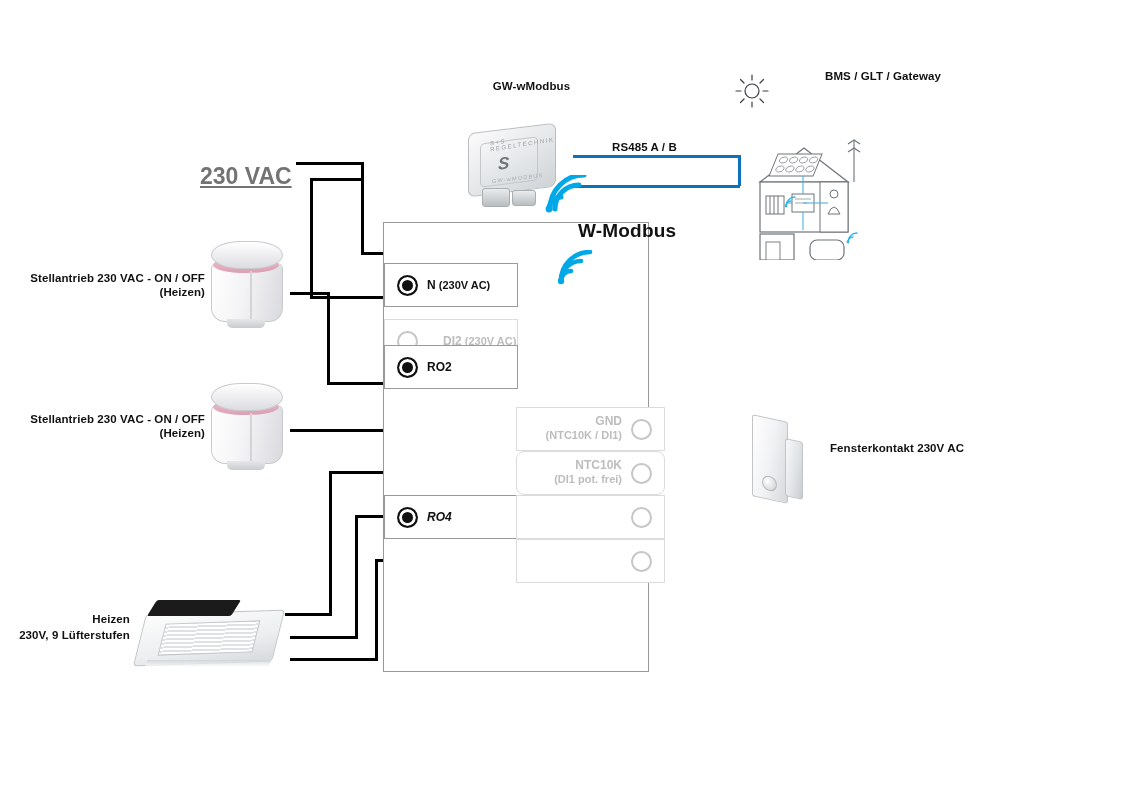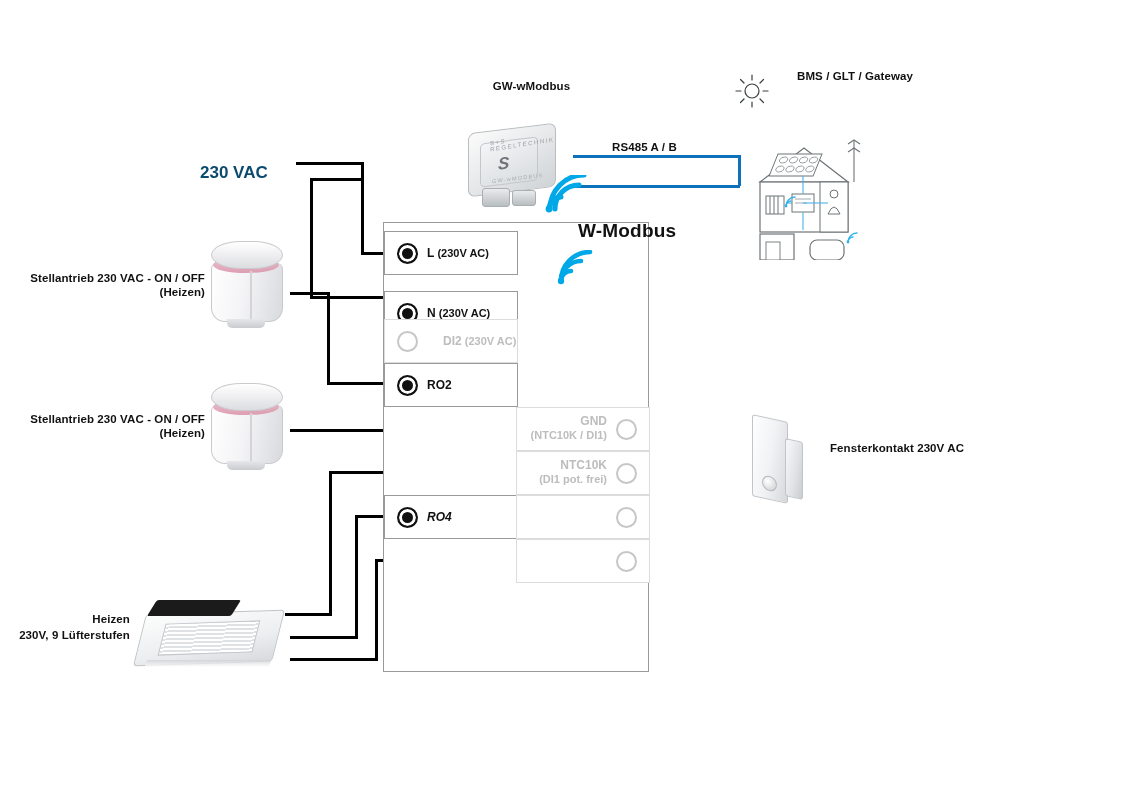--- a/index.html
+++ b/index.html
@@ -62,21 +62,21 @@
     border: 1.5px solid #9a9a9a;
     box-sizing: border-box;
     background: #ffffff;
     display: flex;
     align-items: center;
     padding-left: 12px;
     gap: 9px;
   }
   .term-row.rightcol {
     left: 132px;
-    width: 134px;
+    width: 149px;
     flex-direction: row-reverse;
     padding-left: 0;
     padding-right: 12px;
     text-align: right;
   }
   .dot {
     width: 21px;
     height: 21px;
     border-radius: 50%;
     border: 2.5px solid #111111;
@@ -298,23 +298,24 @@
     transform: skewY(12deg);
   }
 
   .title-wmodbus {
     font-size: 19px;
     font-weight: bold;
     letter-spacing: .2px;
     color: #111111;
   }
   .title-230 {
-    font-size: 17px;
+    font-size: 23px;
     font-weight: bold;
-    color: #0c4a6e;
+    color: #737373;
+    text-decoration: underline;
   }
   .cap-small {
     font-size: 10.5px;
     font-weight: normal;
     color: #111111;
   }
 </style>
 </head>
 <body>
 
@@ -345,49 +346,45 @@
   <div class="wire h abs" style="left:290px; top:658px; width:88px;"></div>
   <div class="wire v abs" style="left:375px; top:560px; height:100px;"></div>
   <div class="wire h abs" style="left:375px; top:559px; width:33px;"></div>
 
   <div class="rs485line" style="left:573px; top:155px; width:167px;"></div>
   <div class="rs485line" style="left:573px; top:185px; width:167px;"></div>
   <div class="rs485line" style="left:738px; top:155px; width:2.5px; height:31px;"></div>
 
   <div id="terminal-block">
 
-    <div class="term-row" style="top:8px;">
-      <span class="dot"></span>
-      <span class="term-label"><span>L</span><span class="sub"> (230V AC)</span></span>
-    </div>
-    <div class="term-row" style="top:68px;">
+    <div class="term-row" style="top:40px;">
       <span class="dot"></span>
       <span class="term-label"><span>N</span><span class="sub"> (230V AC)</span></span>
     </div>
     <div class="term-row muted" style="top:96px; border-color:#dcdcdc;">
       <span class="dot empty"></span>
       <span class="term-label"><span>DI2</span><span class="sub"> (230V AC)</span></span>
     </div>
-    <div class="term-row" style="top:140px;text-align:center;">
+    <div class="term-row" style="top:122px;text-align:center;">
       <span class="dot"></span>
       <span class="term-label">RO2</span>
     </div>
     <div class="term-row" style="top:272px;font-style:italic;">
       <span class="dot"></span>
       <span class="term-label">RO4</span>
     </div>
 
     <div class="term-row rightcol muted" style="top:184px; border-color:#dcdcdc;">
       <span class="dot empty"></span>
       <span class="term-label term-label-2l">
         <span>GND</span><br>
         <span class="sub">(NTC10K / DI1)</span>
       </span>
     </div>
-    <div class="term-row rightcol muted" style="top:228px; border-color:#dcdcdc;">
+    <div class="term-row rightcol muted" style="top:228px; border-color:#dcdcdc;border-radius:8px;">
       <span class="dot empty"></span>
       <span class="term-label term-label-2l">
         <span>NTC10K</span><br>
         <span class="sub">(DI1 pot. frei)</span>
       </span>
     </div>
     <div class="term-row rightcol muted" style="top:272px; border-color:#dcdcdc;">
       <span class="dot empty"></span>
       <span class="term-label"></span>
     </div>
@@ -534,21 +531,21 @@
     <div class="wc-side"></div>
     <div class="wc-led"></div>
   </div>
 
   <div class="abs title-230" style="left:200px; top:163px;">230 VAC</div>
 
   <div class="abs lbl center" style="left:310px; top:79px; width:443px;">GW-wModbus</div>
 
   <div class="abs lbl" style="left:612px; top:140px;">RS485 A / B</div>
 
-  <div class="abs lbl" style="left:797px; top:69px;">BMS / GLT / Gateway</div>
+  <div class="abs lbl" style="left:825px; top:69px;">BMS / GLT / Gateway</div>
 
   <div class="abs title-wmodbus" style="left:578px; top:220px;">W-Modbus</div>
 
   <div class="abs lbl right" style="left:0px; top:271px; width:205px;">Stellantrieb 230 VAC - ON / OFF</div>
   <div class="abs lbl right" style="left:0px; top:285px; width:205px;">(Heizen)</div>
 
   <div class="abs lbl right" style="left:0px; top:412px; width:205px;">Stellantrieb 230 VAC - ON / OFF</div>
   <div class="abs lbl right" style="left:0px; top:426px; width:205px;">(Heizen)</div>
 
   <div class="abs lbl right" style="left:0px; top:612px; width:130px;">Heizen</div>

